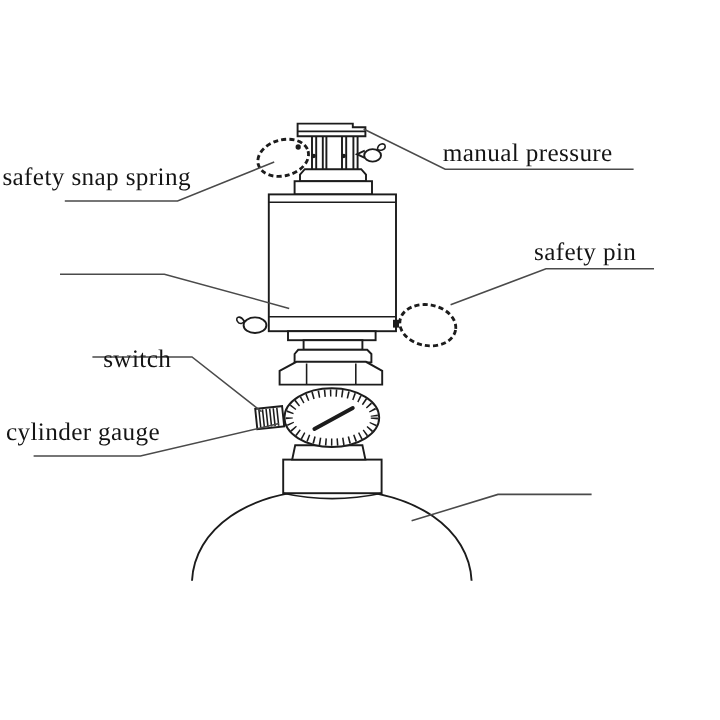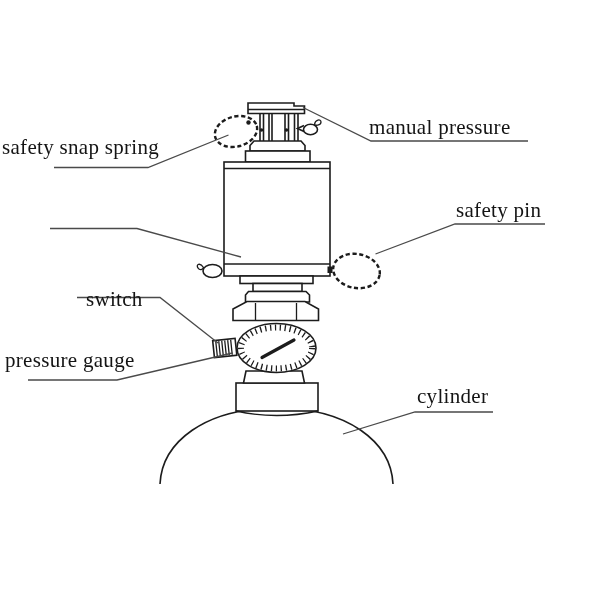--- a/index.html
+++ b/index.html
@@ -117,18 +117,17 @@
       <polyline class="leader" points="50,228.5 137,228.5 241,257"></polyline>
       <polyline class="leader" points="545,224 455,224 375.5,254"></polyline>
       <polyline class="leader" points="77,297.5 160,297.5 218,343"></polyline>
       <polyline class="leader" points="28,380 117,380 232.5,353"></polyline>
       <polyline class="leader" points="493,412 415,412 343,434"></polyline>
     </g>
   </svg>
 
   <div class="label" style="left:369px;top:116px;">manual pressure</div>
   <div class="label" style="left:2px;top:136px;">safety snap spring</div>
-  <div class="label" style="left:456px;top:199px;">safety pin</div>
+  <div class="label" style="left:445px;top:199px;">safety pin</div>
   <div class="label" style="left:86px;top:288px;">switch</div>
-  <div class="label" style="left:5px;top:349px;">pressure gauge</div>
-  <div class="label" style="left:417px;top:385px;">cylinder</div>
+  <div class="label" style="left:5px;top:349px;">cylinder gauge</div>
 
 </div>
 
 </body></html>

